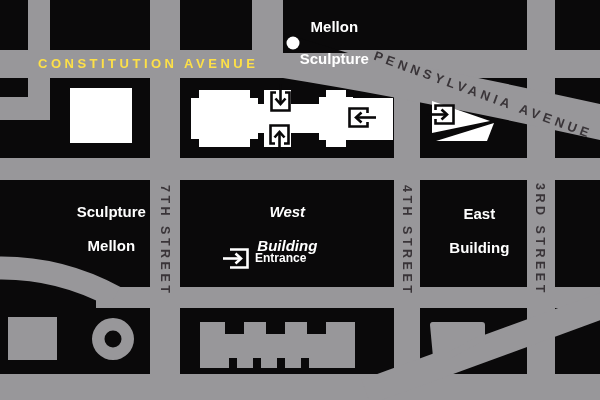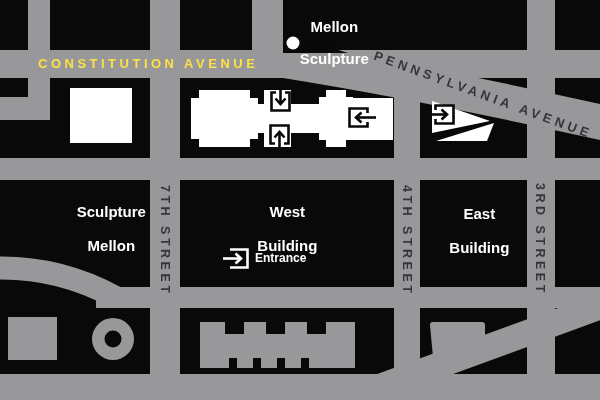--- a/index.html
+++ b/index.html
@@ -151,21 +151,21 @@
   <div class="lbl place" style="left:271px;top:3px;width:110px;line-height:16px;">
     <span>Mellon</span><br>
     <span>Sculpture</span>
   </div>
 
   <div class="lbl place" style="left:43px;top:186px;width:120px;">
     <span>Sculpture</span><br>
     <span>Mellon</span>
   </div>
 
-  <div class="lbl place" style="left:219px;top:186px;width:120px;">
+  <div class="lbl place" style="left:219px;top:186px;width:120px;font-style:italic;">
     <span>West</span><br>
     <span>Building</span>
   </div>
 
   <div class="lbl place" style="left:411px;top:188px;width:120px;">
     <span>East</span><br>
     <span>Building</span>
   </div>
 
   <div class="lbl place left" style="left:255px;top:250px;font-size:12px;">Entrance</div>

